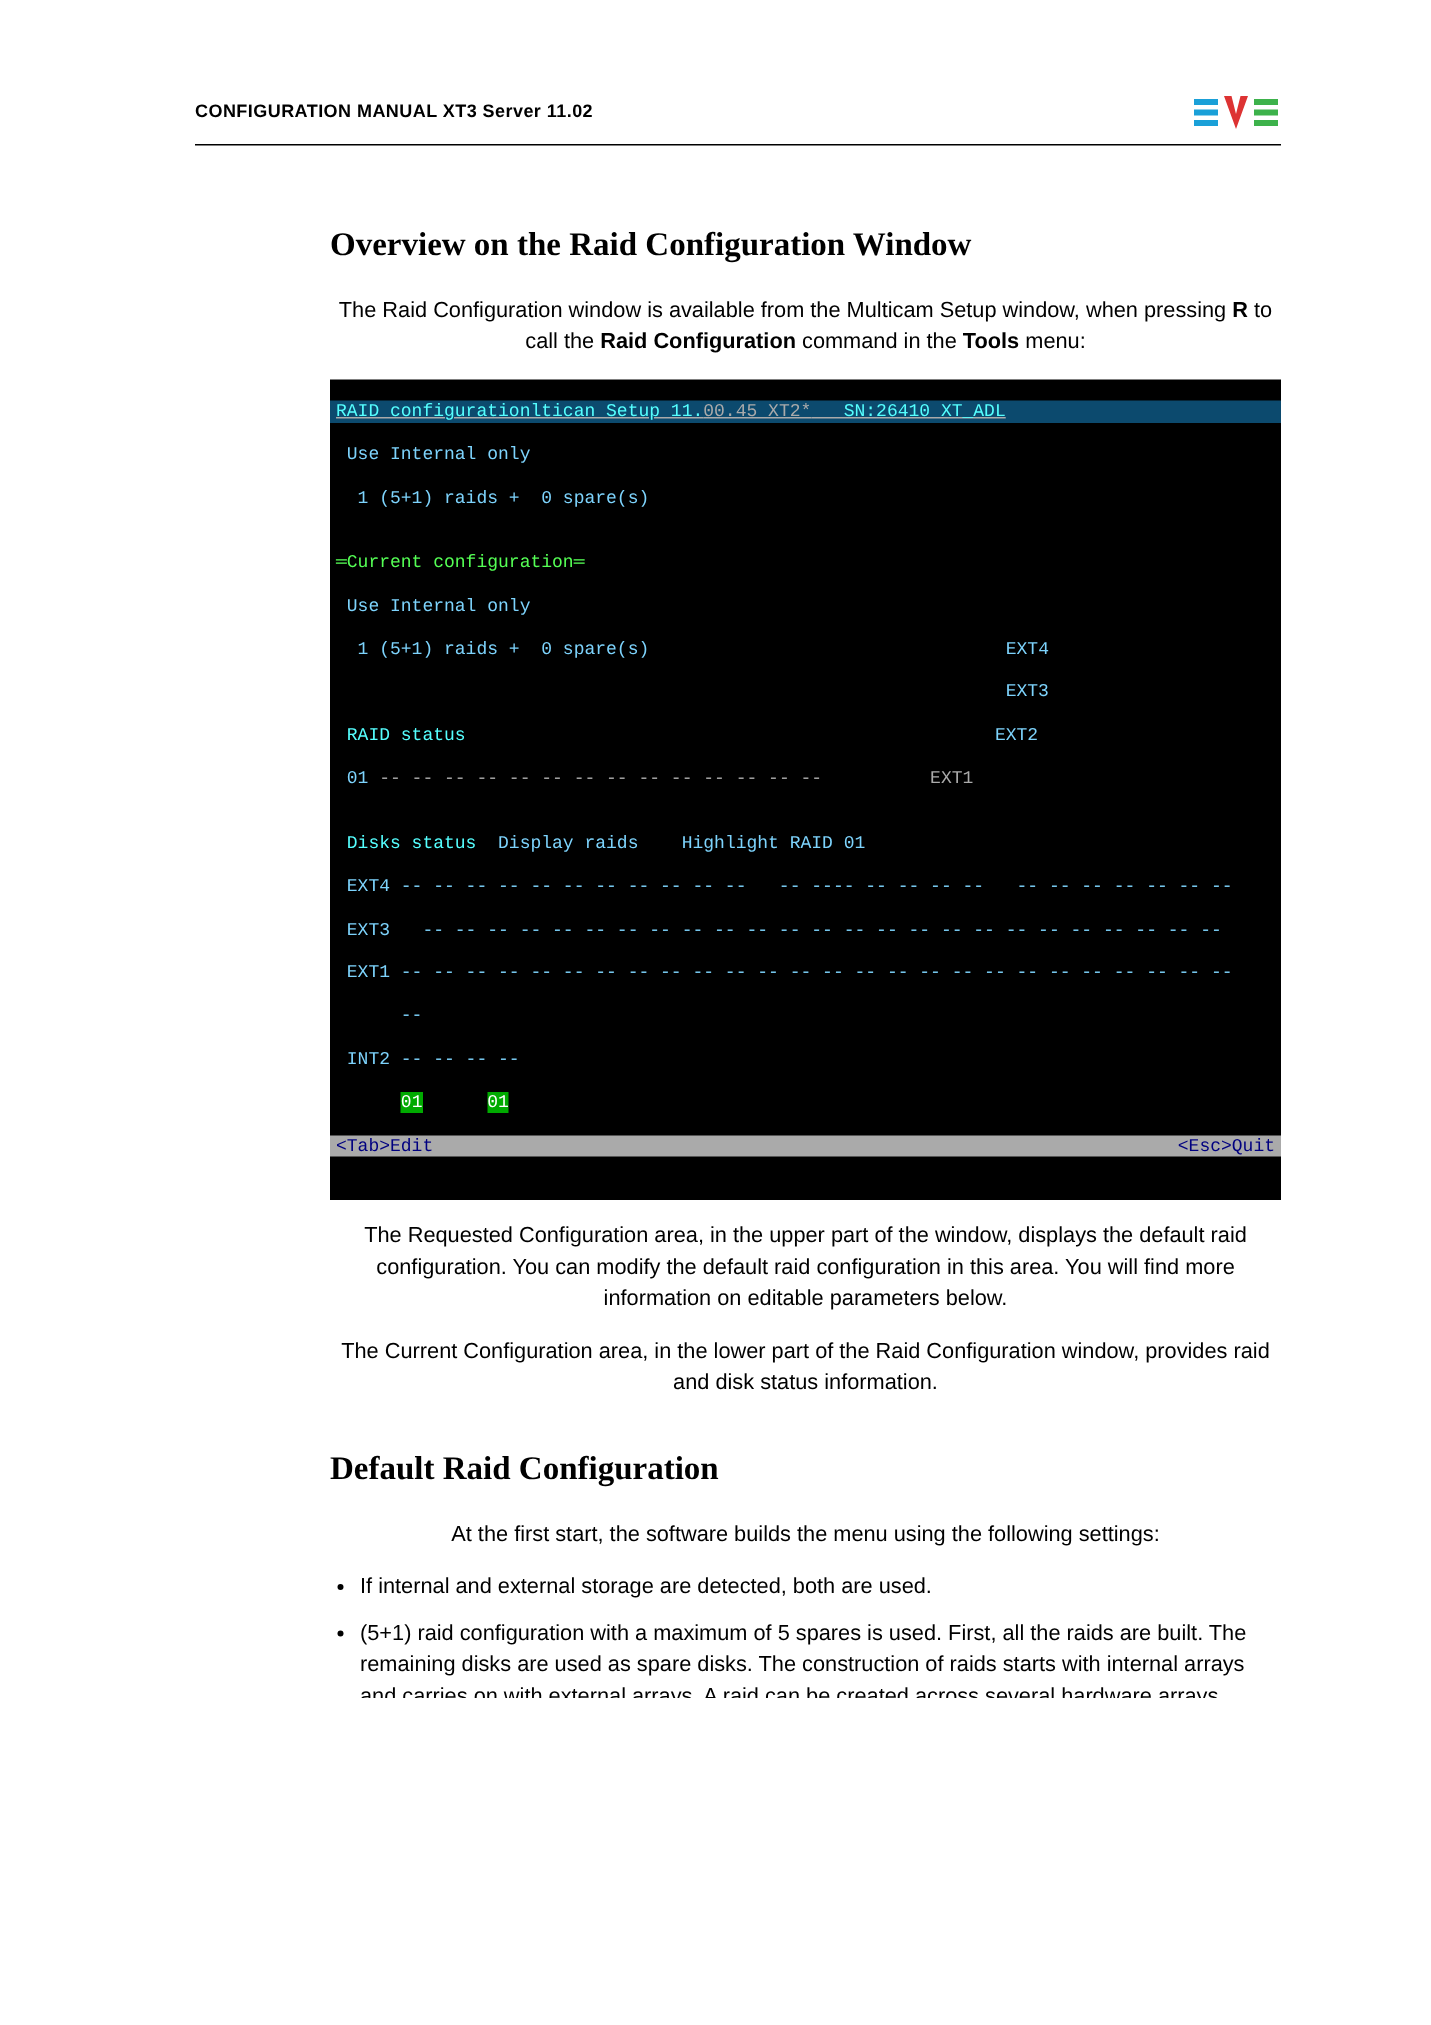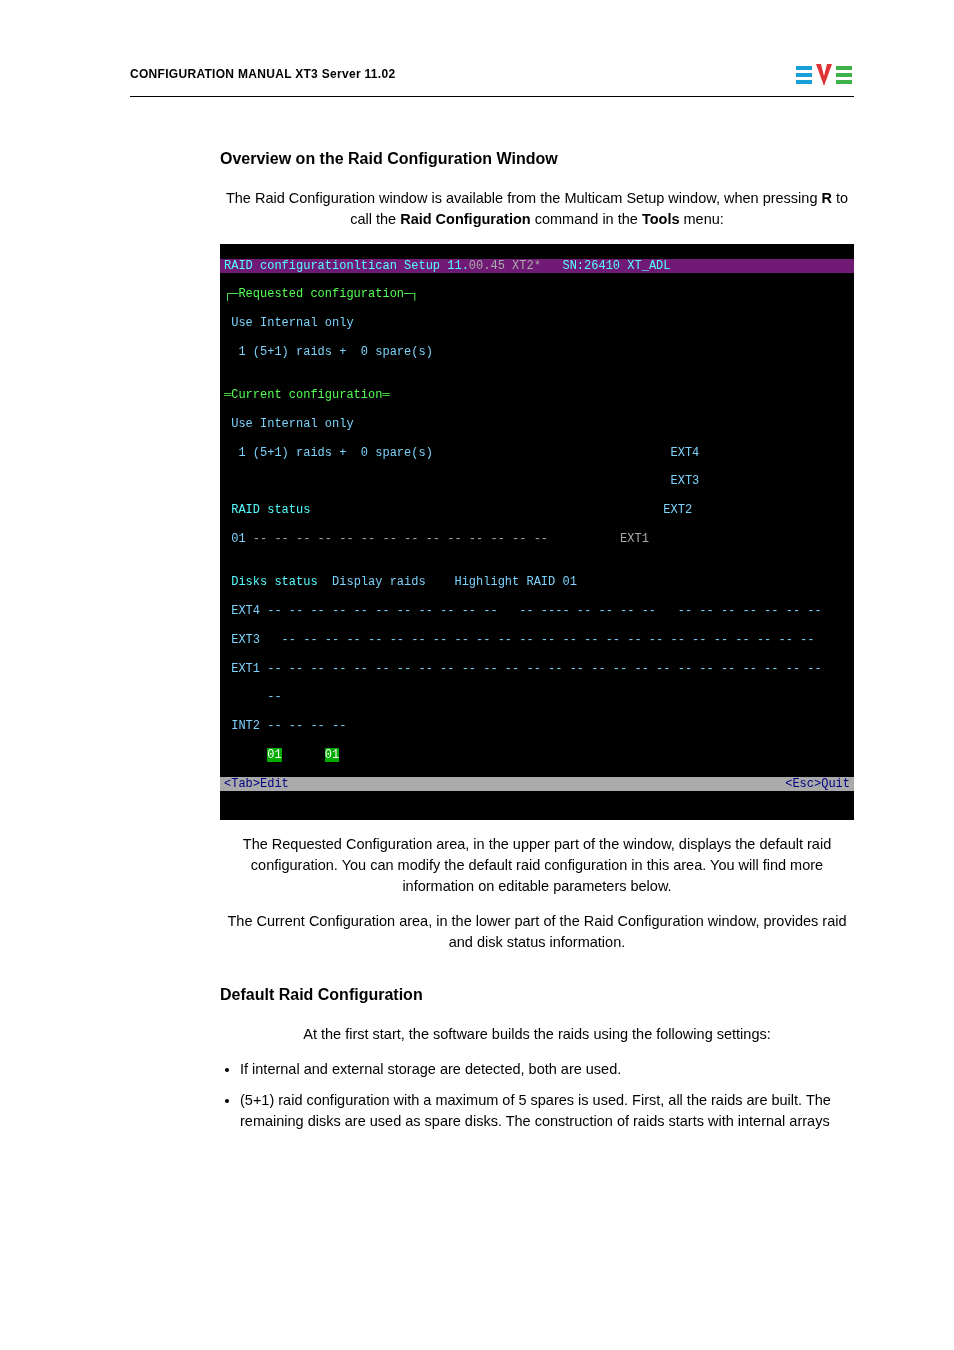--- a/index.html
+++ b/index.html
@@ -33,23 +33,24 @@
     letter-spacing: .3px;
   }
   .logo {
     line-height: 0;
   }
   .content {
     margin-left: 90px;
     flex: 1;
   }
   h2 {
-    font-size: 16px;
+    font-size: 22px;
     font-weight: bold;
     margin: 0 0 18px;
+    font-family: Liberation Serif, serif;
   }
   h3 {
     font-size: 16px;
     font-weight: bold;
     margin: 24px 0 12px;
   }
   p { margin: 0 0 14px; text-align: center; }
   ul.bul { margin: 0 0 14px; padding-left: 20px; }
   ul.bul li { margin: 0 0 10px; }
   strong { font-weight: bold; }
@@ -57,21 +58,21 @@
     font-family: "Courier New", monospace;
     font-size: 12px;
     line-height: 1.2;
     background: #000;
     color: #aaa;
     margin: 8px 0 14px;
     white-space: pre;
     overflow: hidden;
   }
   .ts-line { padding: 0 4px; }
-  .bg-darkblue { background:#701a75; color:#aaa; }
+  .bg-darkblue { background:#0c4a6e; color:#aaa;text-decoration:underline; }
   .fg-cyan    { color:#55ffff; }
   .fg-white   { color:#7dd3fc; }
   .fg-yellow  { color:#ffff55; }
   .fg-red     { color:#ff5555; }
   .fg-green   { color:#55ff55; }
   .fg-grey    { color:#aaaaaa; }
   .bg-grey    { background:#aaaaaa; color:#000080; }
   .bg-green   { background:#00aa00; color:#ffffff; }
 </style>
 </head>
@@ -96,21 +97,20 @@
   <div class="content">
 
     <h2>Overview on the Raid Configuration Window</h2>
 
     <p>
       <span>The Raid Configuration window is available from the Multicam Setup window, when pressing </span><strong>R</strong><span> to call the </span><strong>Raid Configuration</strong><span> command in the </span><strong>Tools</strong><span> menu:</span>
     </p>
 
     <div class="termshot">
 <div class="ts-line bg-darkblue"><span class="fg-cyan">RAID configurationltican Setup 11.</span><span class="fg-grey">00.45 XT2*</span><span class="fg-cyan">   SN:26410 XT_ADL</span></div>
-<div class="ts-line fg-green">┌─Requested configuration─┐</div>
 <div class="ts-line fg-white"> Use Internal only</div>
 <div class="ts-line fg-white">  1 (5+1) raids +  0 spare(s)</div>
 <div class="ts-line"></div>
 <div class="ts-line fg-green">═Current configuration═</div>
 <div class="ts-line fg-white"> Use Internal only</div>
 <div class="ts-line"><span class="fg-white">  1 (5+1) raids +  0 spare(s)</span><span class="fg-white">                                 EXT4</span></div>
 <div class="ts-line fg-white">                                                              EXT3</div>
 <div class="ts-line"><span class="fg-cyan"> RAID status</span><span class="fg-white">                                                 EXT2</span></div>
 <div class="ts-line"><span class="fg-white"> 01</span><span class="fg-grey"> -- -- -- -- -- -- -- -- -- -- -- -- -- --          EXT1</span></div>
 <div class="ts-line"></div>
@@ -121,21 +121,21 @@
 <div class="ts-line fg-white">      --</div>
 <div class="ts-line fg-white"> INT2 -- -- -- --</div>
 <div class="ts-line"><span class="fg-white">      </span><span class="bg-green">01</span><span>      </span><span class="bg-green">01</span></div>
 <div class="ts-line bg-grey" style="display:flex;justify-content:space-between;"><span>&lt;Tab&gt;Edit</span><span>&lt;Esc&gt;Quit</span></div>
     </div>
 
     <p>The Requested Configuration area, in the upper part of the window, displays the default raid configuration. You can modify the default raid configuration in this area. You will find more information on editable parameters below.</p>
     <p>The Current Configuration area, in the lower part of the Raid Configuration window, provides raid and disk status information.</p>
 
     <h2 style="margin-top:30px">Default Raid Configuration</h2>
-    <p>At the first start, the software builds the raids using the following settings:</p>
+    <p>At the first start, the software builds the menu using the following settings:</p>
     <ul class="bul">
       <li>If internal and external storage are detected, both are used.</li>
       <li>(5+1) raid configuration with a maximum of 5 spares is used. First, all the raids are built. The remaining disks are used as spare disks. The construction of raids starts with internal arrays and carries on with external arrays. A raid can be created across several hardware arrays.</li>
     </ul>
 
     <h2 style="margin-top:30px">Requested Raid Configuration</h2>
     <h3>Overview</h3>
 
   </div>
 

